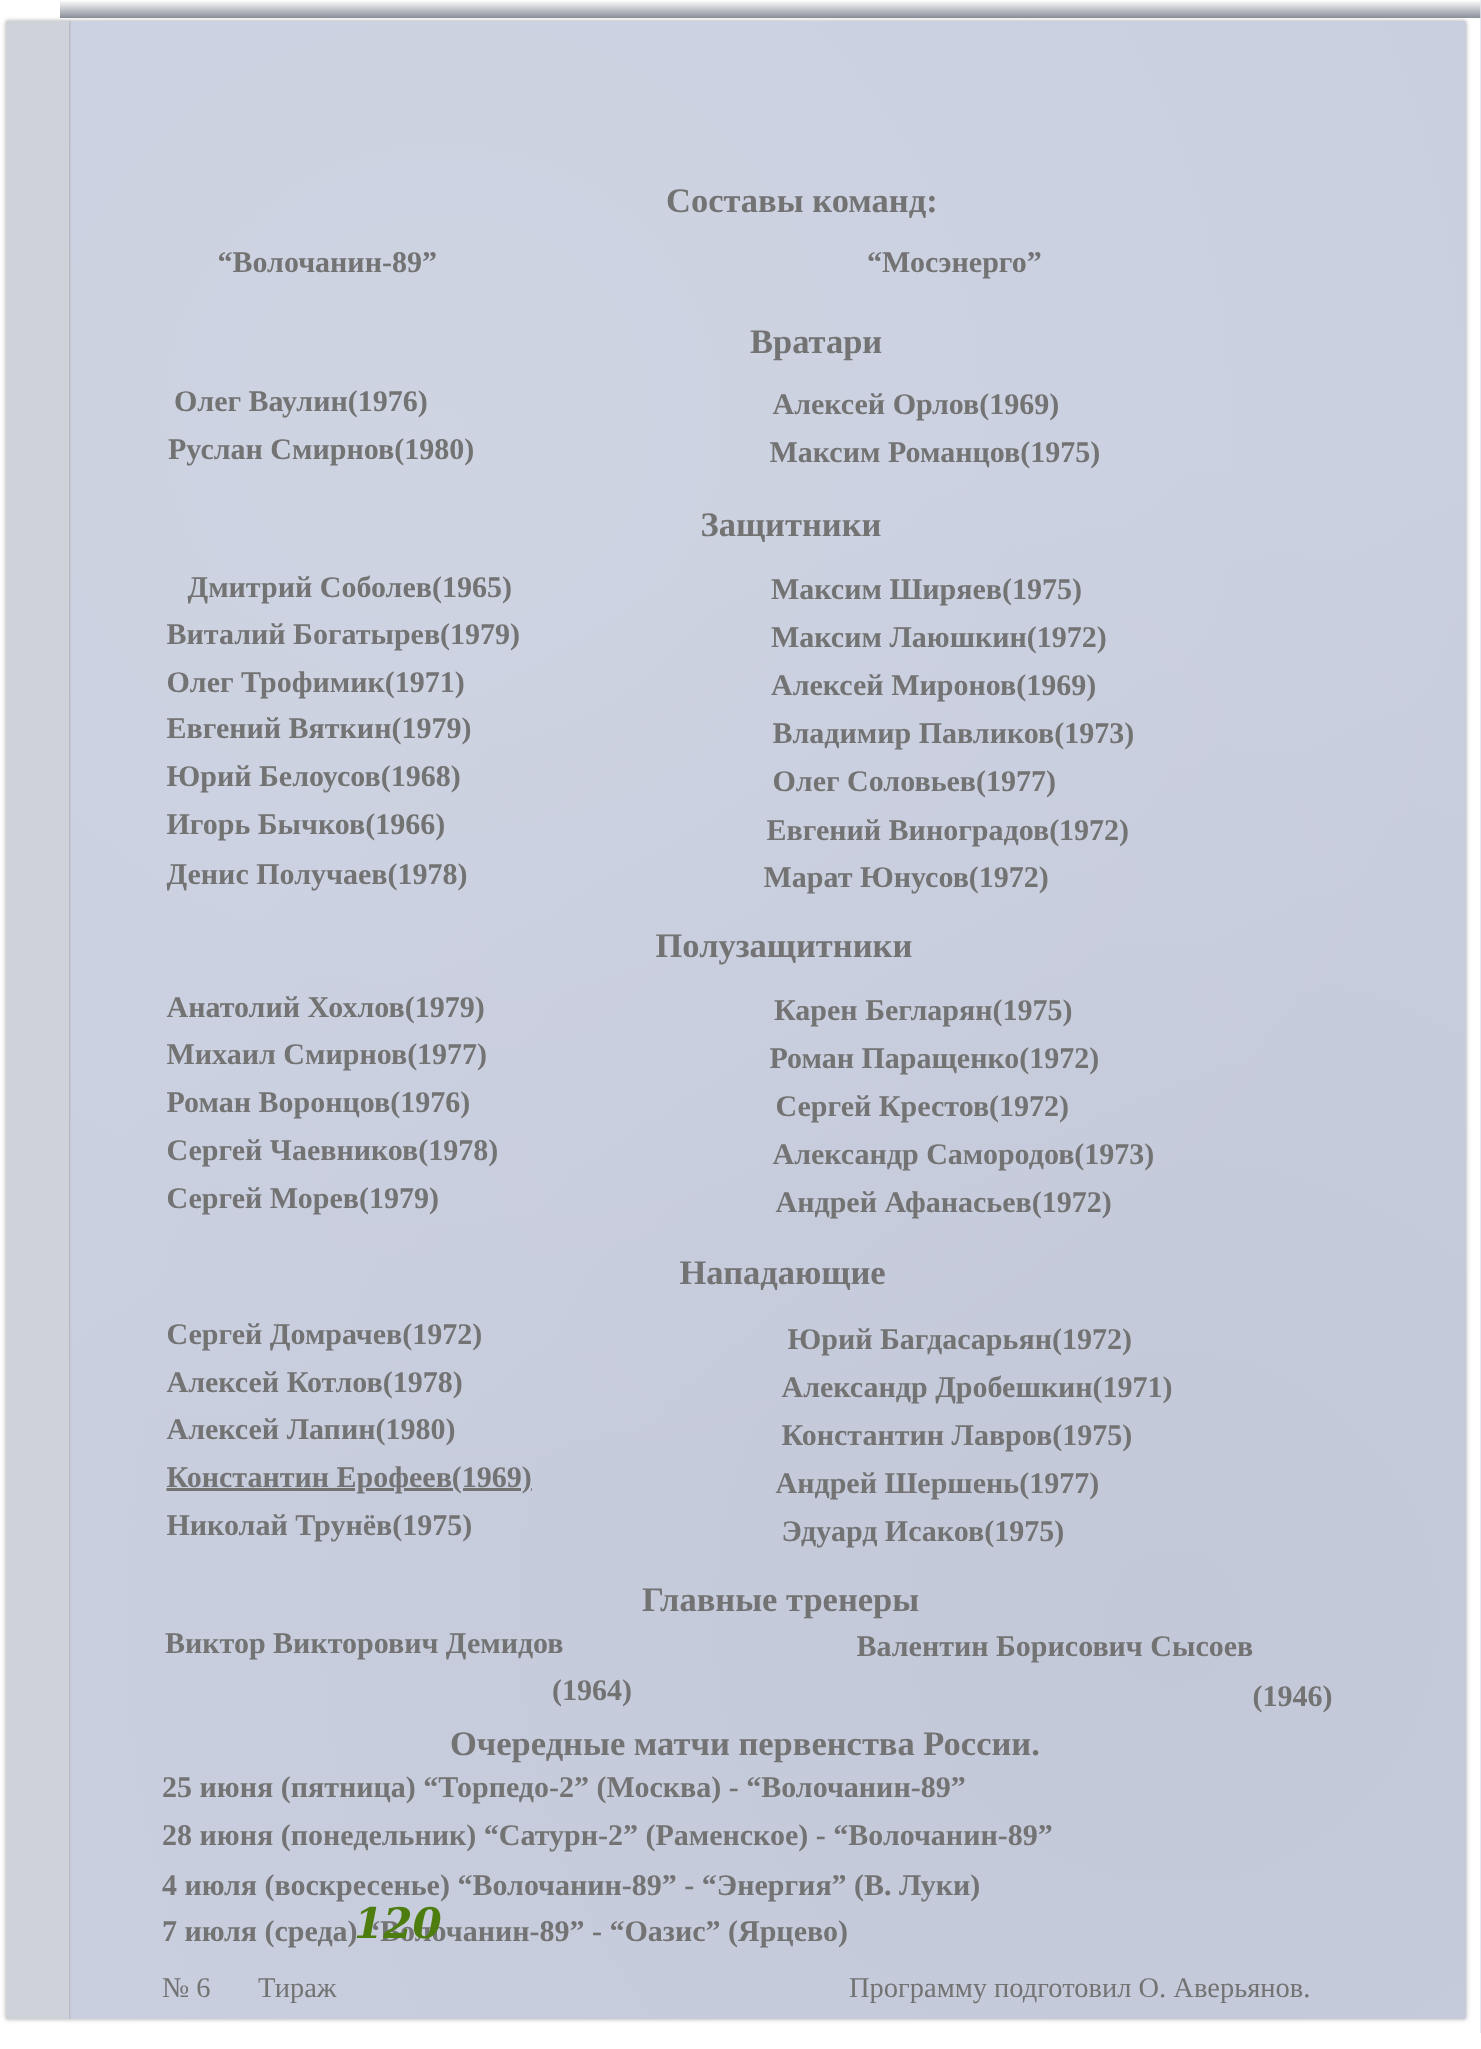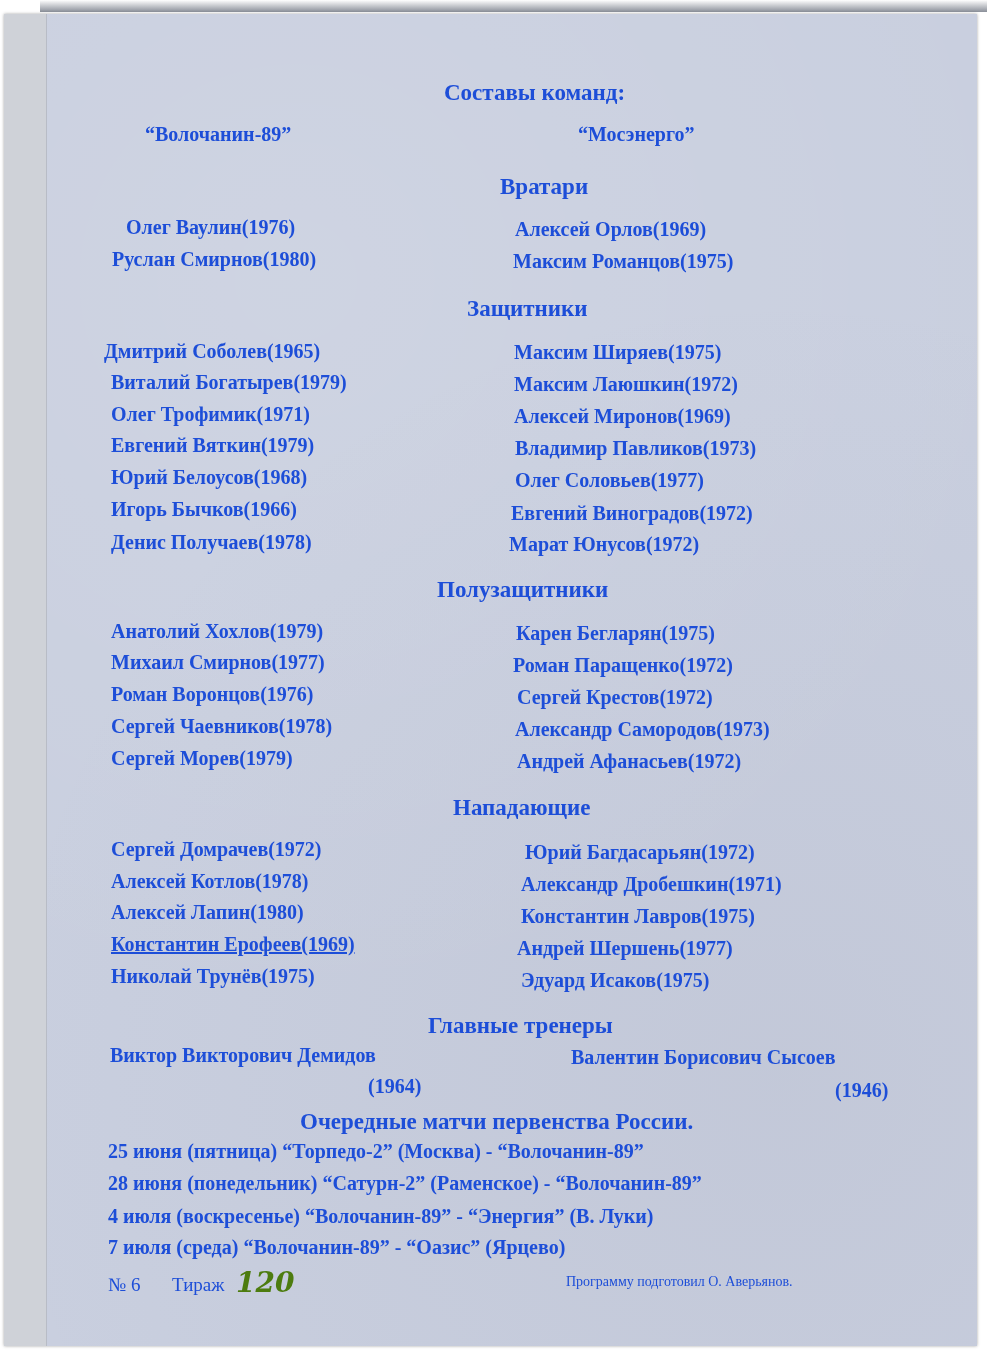--- a/index.html
+++ b/index.html
@@ -15,47 +15,47 @@
     box-shadow: 0 0 3px rgba(0,0,0,0.35);
   }
   .binding {
     position: absolute; left: 4px; top: 14px; width: 42px; height: 1332px;
     background: #cfd2d8; border-right: 1px solid #b8bcc6;
   }
   .topshadow {
     position: absolute; left: 40px; top: 0; width: 947px; height: 12px;
     background: linear-gradient(#ffffff, #8a8f99);
   }
-  .txt { position: absolute; color: #1d4ed8; font-weight: bold; white-space: nowrap;
-         transform-origin: left top; }
+  .txt { position: absolute; color: #737373; font-weight: bold; white-space: nowrap;
+         transform-origin: left top; margin-top: 41px; }
   .h { font-size: 23px; }
   .n { font-size: 20px; }
   .plain { font-weight: normal; }
   .hand { position: absolute; color: #4d7c0f; font-style: italic; font-size: 28px;
           font-family: "DejaVu Serif", serif; white-space: nowrap; font-weight: bold; }
 </style>
 </head>
 <body>
 
 <div class="topshadow"></div>
 <div class="paper"></div>
 <div class="binding"></div>
 
 <div class="txt h" style="left:444px; top:80px;">Составы команд:</div>
 <div class="txt n" style="left:145px; top:123px;">“Волочанин-89”</div>
 <div class="txt n" style="left:578px; top:123px;">“Мосэнерго”</div>
 
 <div class="txt h" style="left:500px; top:174px;">Вратари</div>
-<div class="txt n" style="left:126px; top:216px;">Олег Ваулин(1976)</div>
+<div class="txt n" style="left:116px; top:216px;">Олег Ваулин(1976)</div>
 <div class="txt n" style="left:112px; top:248px;">Руслан Смирнов(1980)</div>
 <div class="txt n" style="left:515px; top:218px;">Алексей Орлов(1969)</div>
 <div class="txt n" style="left:513px; top:250px;">Максим Романцов(1975)</div>
 
 <div class="txt h" style="left:467px; top:296px;">Защитники</div>
-<div class="txt n" style="left:104px; top:340px;">Дмитрий Соболев(1965)</div>
+<div class="txt n" style="left:125px; top:340px;">Дмитрий Соболев(1965)</div>
 <div class="txt n" style="left:111px; top:371px;">Виталий Богатырев(1979)</div>
 <div class="txt n" style="left:111px; top:403px;">Олег Трофимик(1971)</div>
 <div class="txt n" style="left:111px; top:434px;">Евгений Вяткин(1979)</div>
 <div class="txt n" style="left:111px; top:466px;text-align:center;">Юрий Белоусов(1968)</div>
 <div class="txt n" style="left:111px; top:498px;">Игорь Бычков(1966)</div>
 <div class="txt n" style="left:111px; top:531px;">Денис Получаев(1978)</div>
 <div class="txt n" style="left:514px; top:341px;">Максим Ширяев(1975)</div>
 <div class="txt n" style="left:514px; top:373px;">Максим Лаюшкин(1972)</div>
 <div class="txt n" style="left:514px; top:405px;">Алексей Миронов(1969)</div>
 <div class="txt n" style="left:515px; top:437px;">Владимир Павликов(1973)</div>
@@ -95,13 +95,13 @@
 
 <div class="txt h" style="left:300px; top:1109px;">Очередные матчи первенства России.</div>
 <div class="txt n" style="left:108px; top:1140px;">25  июня (пятница) “Торпедо-2” (Москва) - “Волочанин-89”</div>
 <div class="txt n" style="left:108px; top:1172px;">28 июня (понедельник) “Сатурн-2” (Раменское) - “Волочанин-89”</div>
 <div class="txt n" style="left:108px; top:1205px;">4 июля (воскресенье) “Волочанин-89” - “Энергия” (В. Луки)</div>
 <div class="txt n" style="left:108px; top:1236px;">7 июля (среда) “Волочанин-89” - “Оазис” (Ярцево)</div>
 
 <div class="txt plain" style="left:108px; top:1274px; font-size:19px;">№ 6</div>
 <div class="txt plain" style="left:172px; top:1274px; font-size:19px;">Тираж</div>
 <div class="hand" style="left:236px; top:1266px;">120</div>
-<div class="txt plain" style="left:566px; top:1274px; font-size:14px;">Программу подготовил О. Аверьянов.</div>
+<div class="txt plain" style="left:566px; top:1274px; font-size:19px;">Программу подготовил О. Аверьянов.</div>
 
 </body></html>

